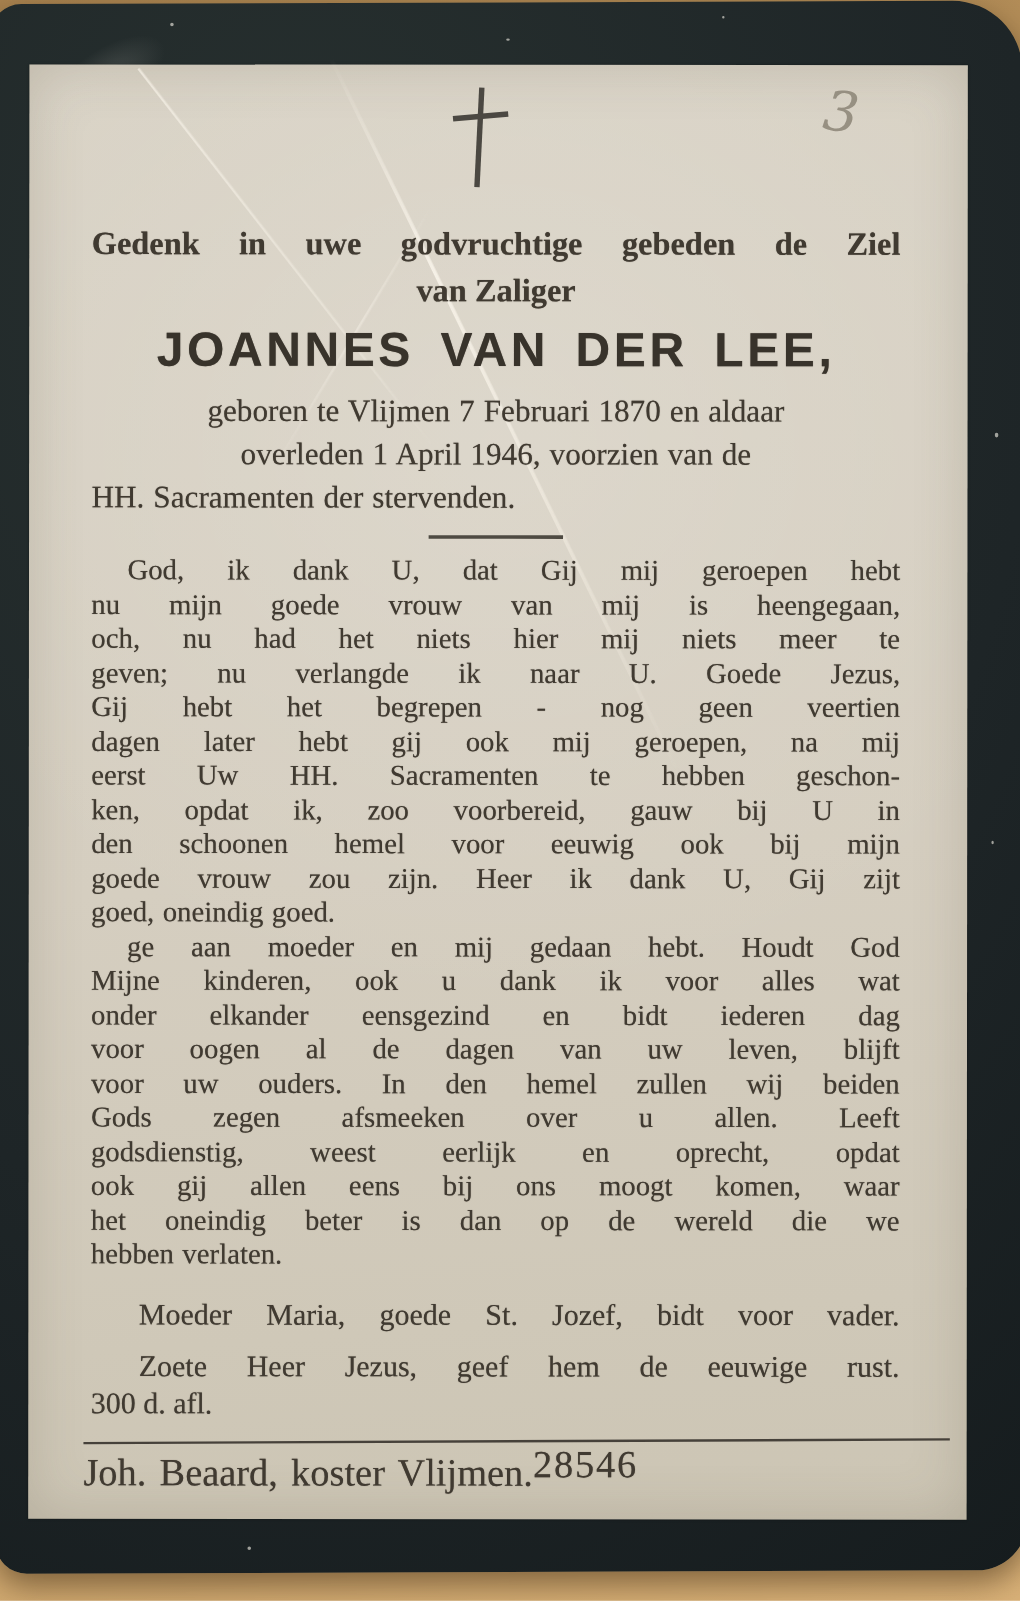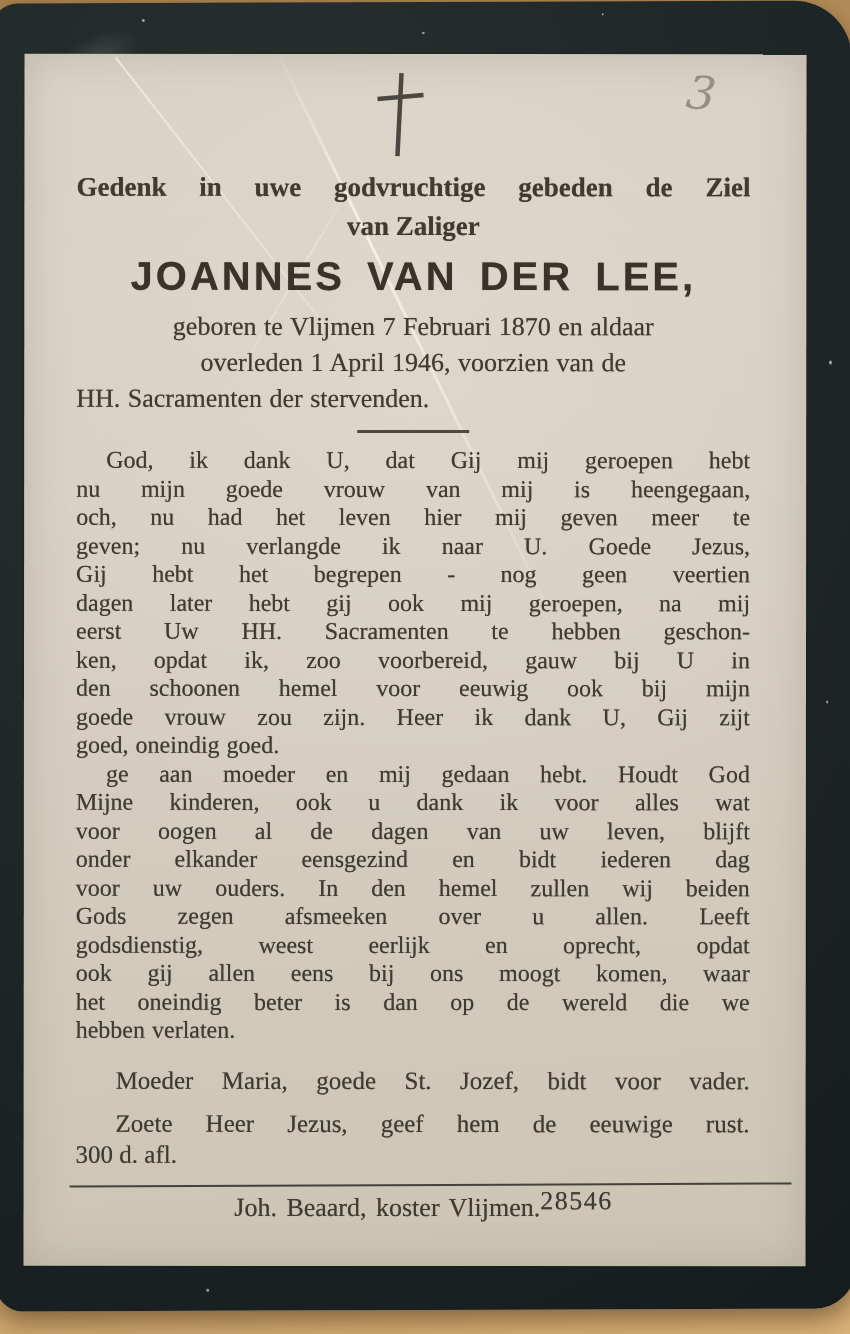--- a/index.html
+++ b/index.html
@@ -50,21 +50,21 @@
     color: #403a31; text-shadow: 0 0 0.7px rgba(62,56,46,0.65);
   }
   .pencil-number {
     position: absolute; left: 662px; top: 12px;
     font-family: "DejaVu Serif", serif; font-style: italic;
     font-size: 46px; color: #8c8577; text-shadow: none;
     transform: rotate(7deg); opacity: 0.85;
   }
   .cross-row { margin-top: 4px; height: 90px; text-align: center; transform: translateX(-14px); }
 
-  .intro { margin-top: 12px; font-weight: bold; font-size: 27px; font-family: Liberation Serif, serif; }
+  .intro { margin-top: 28px; font-weight: bold; font-size: 27px; font-family: Liberation Serif, serif; }
   .intro-line-1 { text-align: justify; text-align-last: justify; word-spacing: 1px; }
   .intro-line-2 { text-align: center; margin-top: 8px; }
 
   .deceased-name {
     margin-top: 12px; text-align: center;
     font-family: "Liberation Sans", sans-serif; font-weight: 700;
     font-size: 40px; letter-spacing: 3px; word-spacing: 8px; color: #38332b;
   }
 
   .dates { margin-top: 10px; font-size: 26px; line-height: 36px; word-spacing: 3px; }
@@ -78,22 +78,22 @@
   .tline.last { text-align-last: left; }
   .para .tline:first-child { text-indent: 30px; }
 
   .invocation { font-size: 25px; text-align: justify; text-align-last: justify; margin-left: 40px; }
   .invocation-1 { margin-top: 22px; }
   .invocation-2 { margin-top: 15px; }
   .indulgence { font-size: 25px; text-align: left; padding-right: 12px; margin-top: 3px; }
 
   .rule-long { border-top: 2px solid #46413a; margin: 15px -42px 0 -6px; transform: rotate(-0.3deg); }
   .footer {
-    display: flex; justify-content: center; align-items: baseline;
-    margin: 7px -28px 0 -6px; font-size: 26px; word-spacing: 3px;
+    display: flex; justify-content: flex-start; align-items: baseline;
+    margin: 7px -28px 0 -6px; font-size: 32px; word-spacing: 3px;
   }
   .serial { transform: translateY(-7px); letter-spacing: 1.5px; }
 </style>
 </head>
 <body>
 
 <div class="card">
   <div class="scuff"></div>
   <div class="speck" style="left:150px; top:16px; width:3px; height:3px;"></div>
   <div class="speck" style="left:430px; top:30px; width:3px; height:2px;"></div>
@@ -128,35 +128,35 @@
           <div class="tline">geboren te Vlijmen 7 Februari 1870 en aldaar</div>
           <div class="tline">overleden 1 April 1946, voorzien van de</div>
           <div class="tline last">HH. Sacramenten der stervenden.</div>
         </div>
 
       <div class="rule-short"></div>
 
       <div class="para para-1">
           <div class="tline">God, ik dank U, dat Gij mij geroepen hebt</div>
           <div class="tline">nu mijn goede vrouw van mij is heengegaan,</div>
-          <div class="tline">och, nu had het leven hier mij geven meer te</div>
+          <div class="tline">och, nu had het niets hier mij niets meer te</div>
           <div class="tline">geven; nu verlangde ik naar U. Goede Jezus,</div>
           <div class="tline">Gij hebt het begrepen - nog geen veertien</div>
           <div class="tline">dagen later hebt gij ook mij geroepen, na mij</div>
           <div class="tline">eerst Uw HH. Sacramenten te hebben geschon-</div>
           <div class="tline">ken, opdat ik, zoo voorbereid, gauw bij U in</div>
           <div class="tline">den schoonen hemel voor eeuwig ook bij mijn</div>
           <div class="tline">goede vrouw zou zijn. Heer ik dank U, Gij zijt</div>
           <div class="tline last">goed, oneindig goed.</div>
         </div>
       <div class="para para-2">
           <div class="tline">ge aan moeder en mij gedaan hebt. Houdt God</div>
           <div class="tline">Mijne kinderen, ook u dank ik voor alles wat</div>
+          <div class="tline">onder elkander eensgezind en bidt iederen dag</div>
           <div class="tline">voor oogen al de dagen van uw leven, blijft</div>
-          <div class="tline">onder elkander eensgezind en bidt iederen dag</div>
           <div class="tline">voor uw ouders. In den hemel zullen wij beiden</div>
           <div class="tline">Gods zegen afsmeeken over u allen. Leeft</div>
           <div class="tline">godsdienstig, weest eerlijk en oprecht, opdat</div>
           <div class="tline">ook gij allen eens bij ons moogt komen, waar</div>
           <div class="tline">het oneindig beter is dan op de wereld die we</div>
           <div class="tline last">hebben verlaten.</div>
         </div>
 
       <div class="invocation invocation-1">Moeder Maria, goede St. Jozef, bidt voor vader.</div>
       <div class="invocation invocation-2">Zoete Heer Jezus, geef hem de eeuwige rust.</div>

